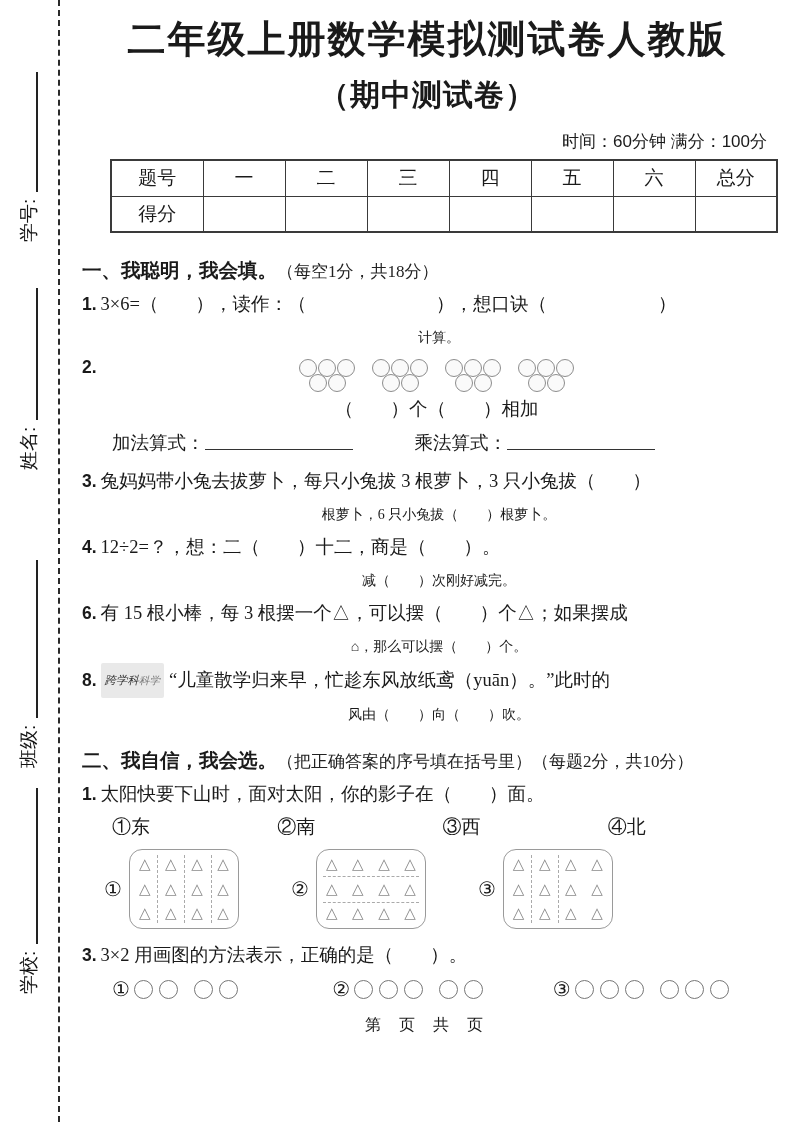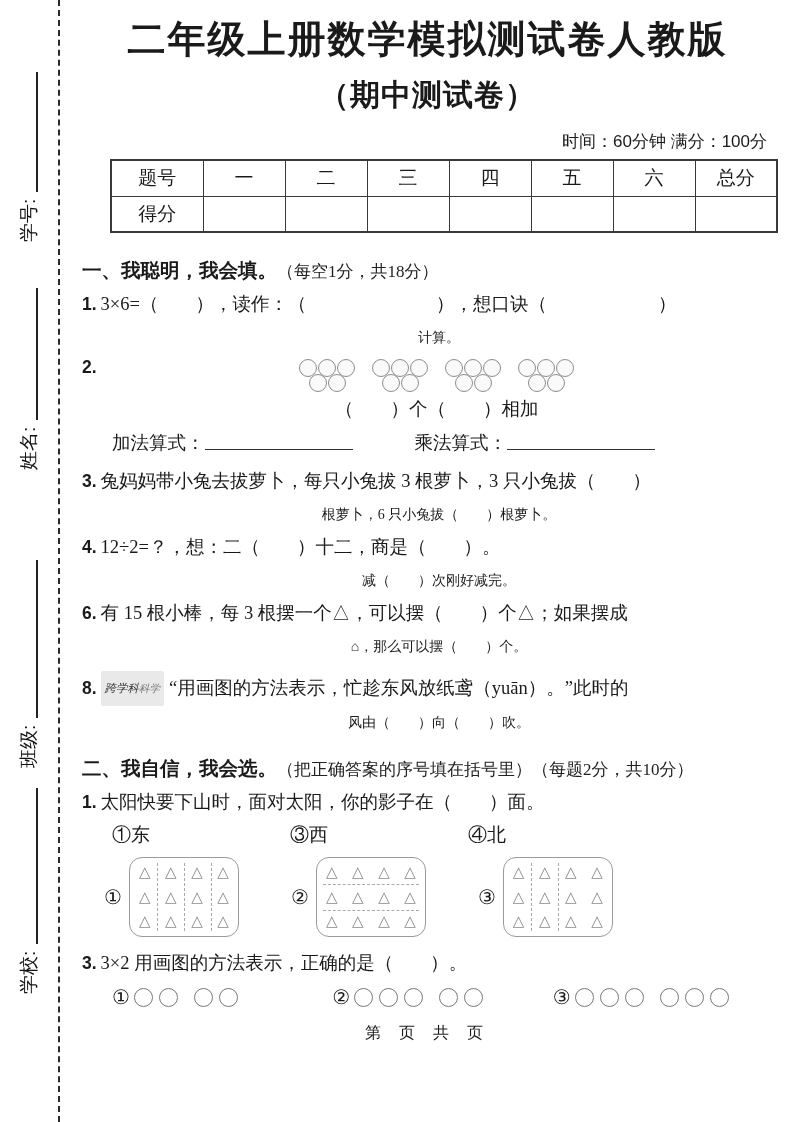--- a/index.html
+++ b/index.html
@@ -81,21 +81,21 @@
   .copt-row { display:flex; padding-left:30px; gap:0; margin:5px 0 6px 0; }
   .copt { display:flex; align-items:center; width:232px; }
   .copt .opt-num { margin-right:4px; }
   .ogroup { display:flex; gap:6px; }
   .ogroup + .ogroup { margin-left:16px; }
   .circle.big { width:19px; height:19px; border-color:#777; background:#fff; }
 
   .badge { display:inline-block; background:#e9e9e9; border-radius:2px;
            font-family:"Liberation Sans", sans-serif; font-size:11.5px;
            font-style:italic; padding:1px 4px; margin-right:5px; color:#333;
-           vertical-align:2px;margin-top:8px; }
+           vertical-align:2px; }
   .badge .b2 { color:#777; font-size:10.5px; }
 
   .footer { text-align:center; font-size:16px; letter-spacing:7px;
             margin-top:14px; }
 </style>
 </head>
 <body>
 
 <div>
 
@@ -239,33 +239,34 @@
 
     <div class="qcont">减（　　）次刚好减完。</div>
 
     <div class="q">
       <span class="qnum">6.</span><span>有 15 根小棒，每 3 根摆一个△，可以摆（　　）个△；如果摆成</span>
     </div>
     <div class="qcont">⌂，那么可以摆（　　）个。</div>
 
 
     <div class="q">
-      <span class="qnum">8.</span><span class="badge"><span>跨学科</span><span class="b2">科学</span></span><span>“用画图的方法表示，忙趁东风放纸鸢（yuān）。”此时的</span>
+      <span class="qnum">8.</span><span class="badge"><span>跨学科</span><span class="b2">科学</span></span><span>“儿童散学归来早，忙趁东风放纸鸢（yuān）。”此时的</span>
     </div>
     <div class="qcont">风由（　　）向（　　）吹。</div>
 
     <div class="sec-heading" style="margin-top:16px">
       <span class="h-bold">二、我自信，我会选。</span><span class="h-note">（把正确答案的序号填在括号里）</span><span class="h-note">（每题2分，共10分）</span>
     </div>
 
     <div class="q">
       <span class="qnum">1.</span><span>太阳快要下山时，面对太阳，你的影子在（　　）面。</span>
     </div>
     <div class="opt-row">
       <span class="opt">①东</span>
+      <span class="opt">②南</span>
       <span class="opt">③西</span>
       <span class="opt">④北</span>
     </div>
 
     <div class="fig-row">
       <div class="figwrap">
         <span class="opt-num">①</span>
         <div class="tri-fig">
             <div class="tri-grid">
               <div class="tri-row">

